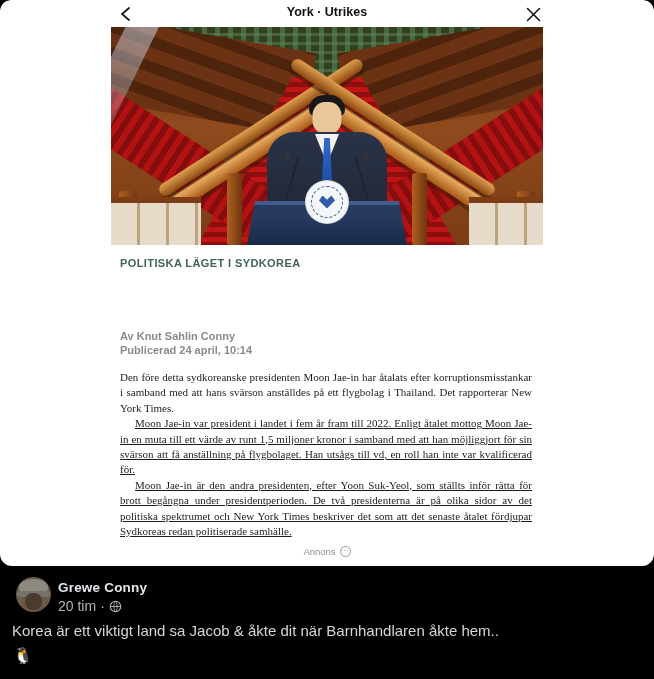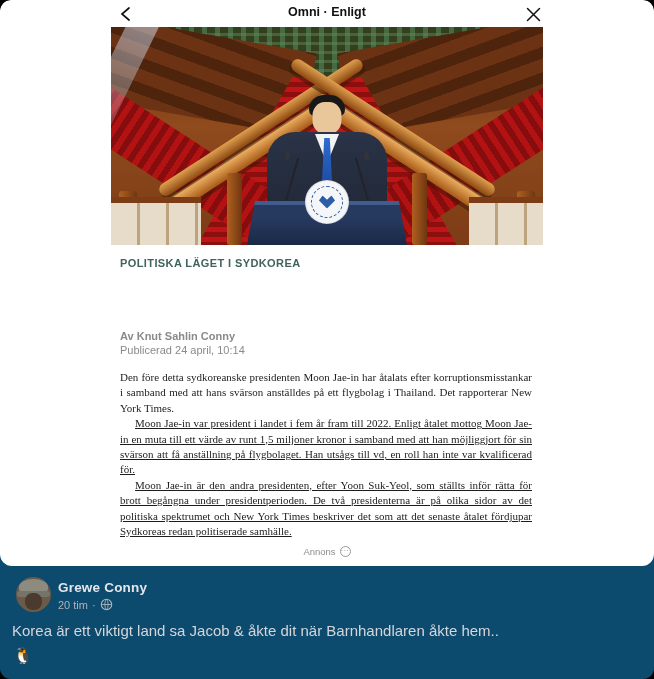--- a/index.html
+++ b/index.html
@@ -1,25 +1,25 @@
 <!DOCTYPE html>
 <html><head>
 <meta charset="utf-8">
 <style>
   html,body{margin:0;padding:0;background:#000;}
   .screen{position:relative;width:654px;height:679px;background:#18191a;border-radius:11px;overflow:hidden;
           font-family:"Liberation Sans",sans-serif;}
   
-  .dark-section{position:absolute;left:0;top:540px;right:0;bottom:0;background:#0c4a6e;}
+  .dark-section{position:absolute;left:0;top:540px;right:0;bottom:0;background:#000000;}
   .avatar{position:absolute;left:16px;top:37px;width:35px;height:35px;border-radius:50%;overflow:hidden;background:#6b5a48;}
   .avatar .hat{position:absolute;left:3px;top:2px;width:29px;height:16px;background:#8d8b80;border-radius:50% 50% 40% 40%;}
   .avatar .hatbrim{position:absolute;left:1px;top:14px;width:33px;height:6px;background:#75736a;border-radius:3px;}
   .avatar .face{position:absolute;left:9px;top:16px;width:17px;height:17px;background:#4a3b2e;border-radius:45%;}
   .author{position:absolute;left:58px;top:40px;font-size:13.5px;font-weight:bold;color:#e4e6eb;letter-spacing:.2px;}
-  .meta{position:absolute;left:58px;top:58px;font-size:11px;color:#b0b3b8;display:flex;align-items:center;gap:4px;}
+  .meta{position:absolute;left:58px;top:58px;font-size:14px;color:#b0b3b8;display:flex;align-items:center;gap:4px;}
   .comment-text{position:absolute;left:12px;top:82px;width:620px;font-size:15px;color:#d4d6da;}
   .comment-emoji{position:absolute;left:13px;top:106px;font-size:16px;color:#eee;}
   
   .card{position:absolute;left:0;top:0;width:654px;height:566px;background:#ffffff;border-radius:11px 11px 12px 12px;z-index:2;}
   .hdr-back{position:absolute;left:113px;top:3px;width:24px;height:22px;display:flex;align-items:center;justify-content:center;cursor:pointer;}
   .hdr-close{position:absolute;right:108px;top:2px;width:26px;height:24px;display:flex;align-items:center;justify-content:center;cursor:pointer;}
   .hdr-title{position:absolute;left:0;top:5px;width:100%;text-align:center;font-size:12.5px;font-weight:bold;color:#111;}
   
   .hero{position:absolute;left:111px;top:27px;width:432px;height:218px;overflow:hidden;
         background:linear-gradient(180deg,#6e3413,#8f4a1d 45%,#7c3c16);}
@@ -69,21 +69,21 @@
      clip-path:polygon(5% 0,95% 0,100% 100%,0 100%);
      background:linear-gradient(180deg,#405d8d 0 4px,#26395f 4px 40%,#1a2946);}
   .seal{left:50%;bottom:22px;transform:translateX(-50%);width:42px;height:42px;background:#f4f6f8;border-radius:50%;box-shadow:0 0 0 1px #d8dde4;}
   .seal-ring{left:50%;top:50%;transform:translate(-50%,-50%);width:30px;height:30px;border:1.5px dashed #2d5ca8;border-radius:50%;}
   .seal-bird{left:50%;top:50%;transform:translate(-50%,-50%);width:16px;height:13px;background:#2d5ca8;
      clip-path:polygon(50% 100%,0 38%,22% 0,50% 32%,78% 0,100% 38%);}
   
   .kicker{position:absolute;left:120px;top:257px;font-size:11px;font-weight:bold;color:#40635c;letter-spacing:.4px;}
   .headline{position:absolute;left:118px;top:272px;width:290px;margin:0;font-size:22px;line-height:25px;font-weight:bold;color:#161616;letter-spacing:-.2px;}
   .byline{position:absolute;left:120px;top:330px;font-size:11px;font-weight:bold;color:#8a8a8a;}
-  .published{position:absolute;left:120px;top:344px;font-size:11px;font-weight:normal;color:#8a8a8a;text-align:center;}
+  .published{position:absolute;left:120px;top:344px;font-size:11px;font-weight:bold;color:#8a8a8a;text-align:center;}
   .body-text{position:absolute;left:120px;top:370px;width:412px;font-family:"Liberation Serif",serif;
      font-size:11px;line-height:15.4px;color:#1d1d1d;text-align:justify;}
   .body-text p{margin:0;}
   .body-text p + p{text-indent:15px;text-decoration:underline;}
   .ad-row{position:absolute;left:0;top:546px;width:100%;display:flex;align-items:center;justify-content:center;gap:4px;
      font-size:9.5px;color:#8d8d8d;}
   .ad-circle{width:11px;height:11px;border:1px solid #9a9a9a;border-radius:50%;display:flex;align-items:center;justify-content:center;
      font-size:7px;letter-spacing:.5px;color:#9a9a9a;line-height:1;padding-bottom:3px;box-sizing:border-box;}
 </style>
 </head>
@@ -112,21 +112,21 @@
     <div class="comment-emoji">🐧</div>
   </div>
 
   <div class="card">
 
     <div class="hdr-back">
       <svg width="13" height="14" viewBox="0 0 13 14">
           <path d="M10 1 L3 7 L10 13" stroke="#111" stroke-width="1.7" fill="none" stroke-linecap="round"></path>
         </svg>
     </div>
-    <div class="hdr-title">Omni · Enligt</div>
+    <div class="hdr-title">York · Utrikes</div>
     <div class="hdr-close">
       <svg width="15" height="15" viewBox="0 0 15 15">
           <path d="M1.5 1.5 L13.5 13.5 M13.5 1.5 L1.5 13.5" stroke="#111" stroke-width="1.5" stroke-linecap="round"></path>
         </svg>
     </div>
 
     <div class="hero">
       <div class="ceiling"></div>
       <div class="beam-tl"></div>
       <div class="beam-tr"></div>

